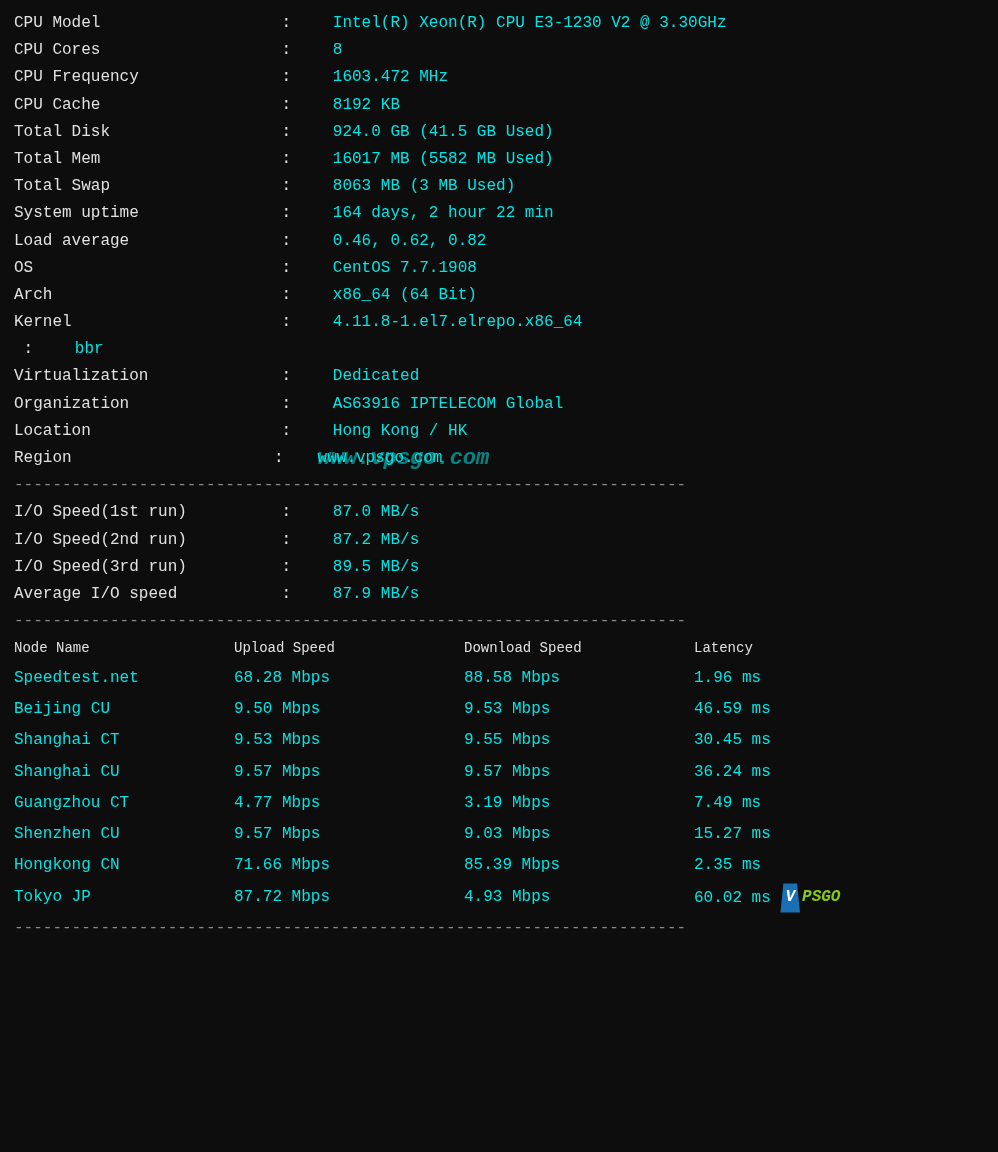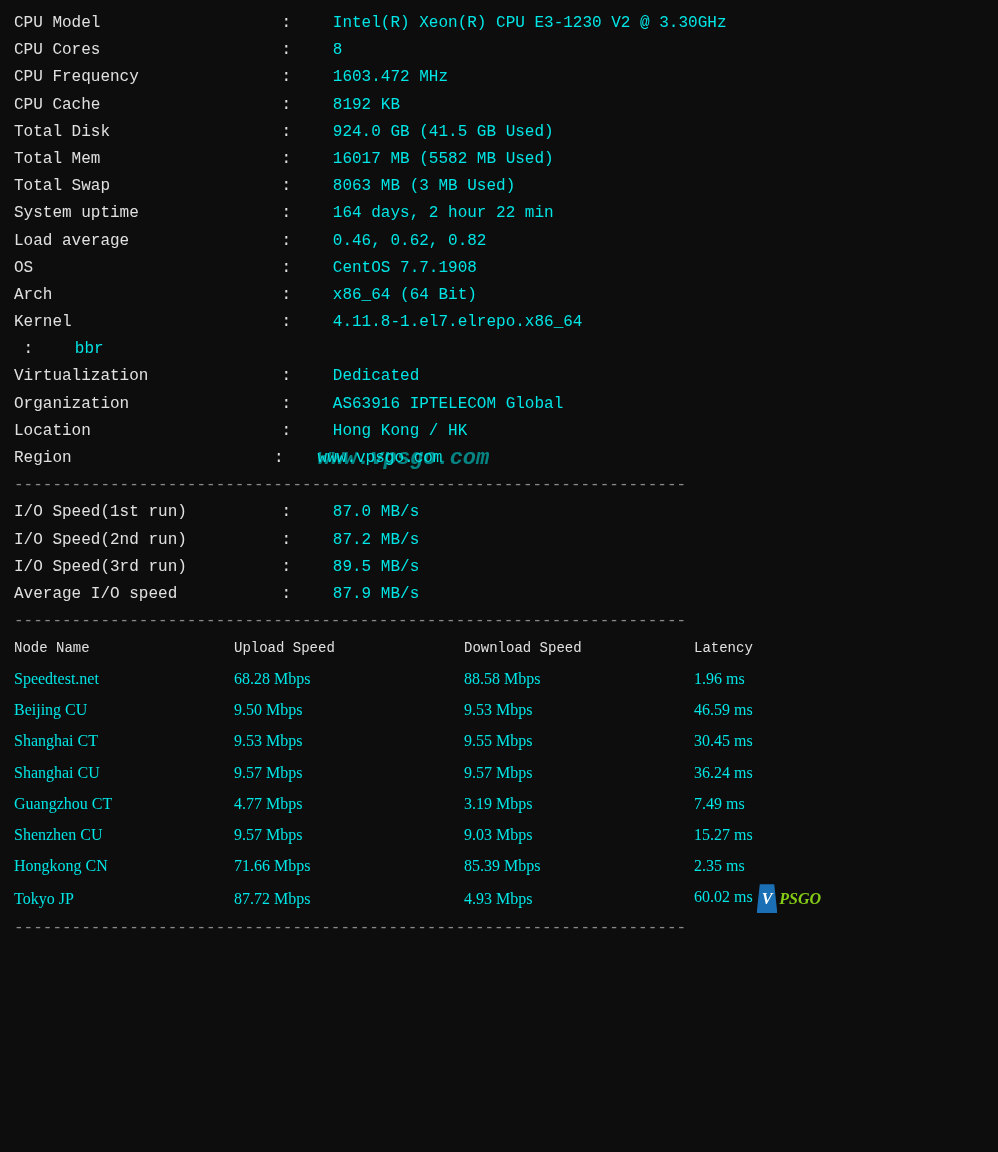--- a/index.html
+++ b/index.html
@@ -61,21 +61,21 @@
       color: #e0e0e0;
       font-weight: normal;
       text-align: left;
       font-family: 'Courier New', Courier, monospace;
       font-size: 14px;
       padding: 2px 0;
       line-height: 1.7;
     }
 
     .network-table td {
-      font-family: Liberation Serif, serif;
+      font-family: Liberation Mono, monospace;
       font-size: 16px;
       padding: 2px 0;
       line-height: 1.7;
       color: #00e5e5;
       margin-left: 34px;
     }
 
     .col-name { width: 220px; }
     .col-upload { width: 230px; }
     .col-download { width: 230px; }

